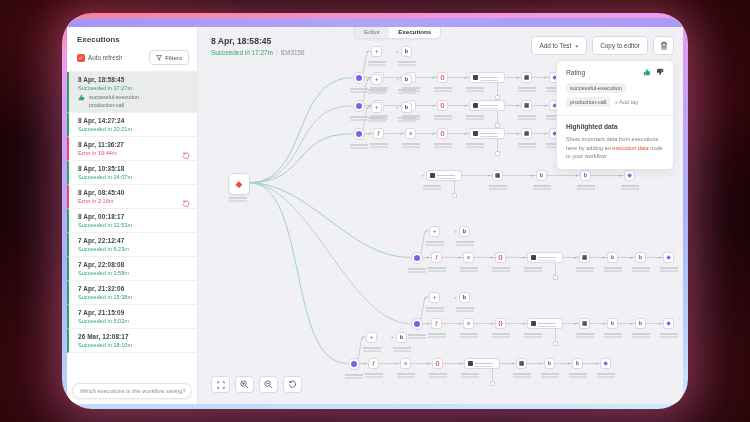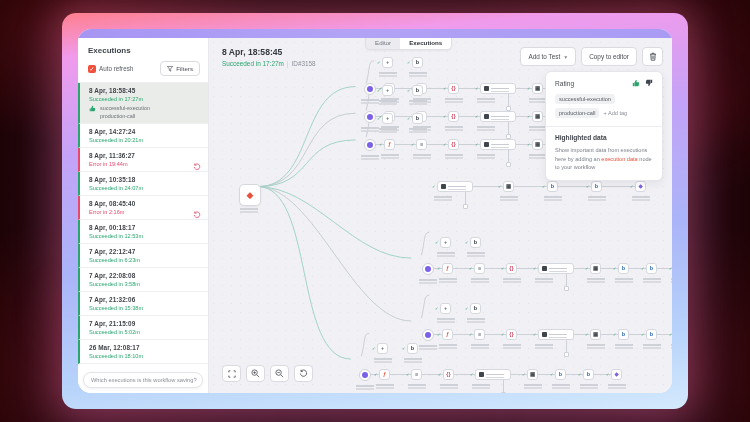--- a/index.html
+++ b/index.html
@@ -9,21 +9,21 @@
       radial-gradient(300px 200px at 88% 14%, rgba(70,10,14,.7), transparent 70%),
       radial-gradient(340px 220px at 14% 88%, rgba(84,12,16,.65), transparent 70%),
       radial-gradient(320px 210px at 90% 88%, rgba(66,10,14,.7), transparent 70%),
       radial-gradient(500px 320px at 50% 50%, rgba(56,8,12,.8), transparent 75%),
       #1d0305;}
   .blotch{position:absolute;border-radius:50%;filter:blur(14px);opacity:.5;}
   .b1{left:40px;top:280px;width:120px;height:80px;background:#3c070b;}
   .b2{left:600px;top:60px;width:140px;height:90px;background:#42080c;}
   .b3{left:300px;top:370px;width:200px;height:60px;background:#330609;}
 
-  .win-glow{position:absolute;left:62px;top:13px;width:626px;height:396px;border-radius:14px;padding:16px;box-sizing:border-box;
+  .win-glow{position:absolute;left:62px;top:13px;width:626px;height:396px;border-radius:30px;padding:5px;box-sizing:border-box;
     background:linear-gradient(175deg,#ff7f8e 0%,#f09bec 10%,#c3a3f7 32%,#aab4f8 58%,#b6d2fa 82%,#d3e9fd 100%);
     box-shadow:0 0 36px 8px rgba(240,95,125,.35), 0 18px 60px 14px rgba(120,90,180,.28);}
   .win{width:100%;height:100%;border-radius:13px;overflow:hidden;background:#fff;display:flex;flex-direction:column;}
   .win-topbar{height:9px;background:linear-gradient(90deg,#a795f3,#b2a3f6 45%,#a99af4);flex:none;}
   .win-body{flex:1;display:flex;min-height:0;}
 
   
   .sidebar{width:130px;flex:none;background:#fff;border-right:1px solid #e7e8eb;display:flex;flex-direction:column;min-height:0;}
   .sb-title{font-size:8px;font-weight:bold;color:#41454b;padding:8px 10px 5px;}
   .sb-controls{display:flex;justify-content:space-between;align-items:center;padding:1px 8px 6px 10px;}

